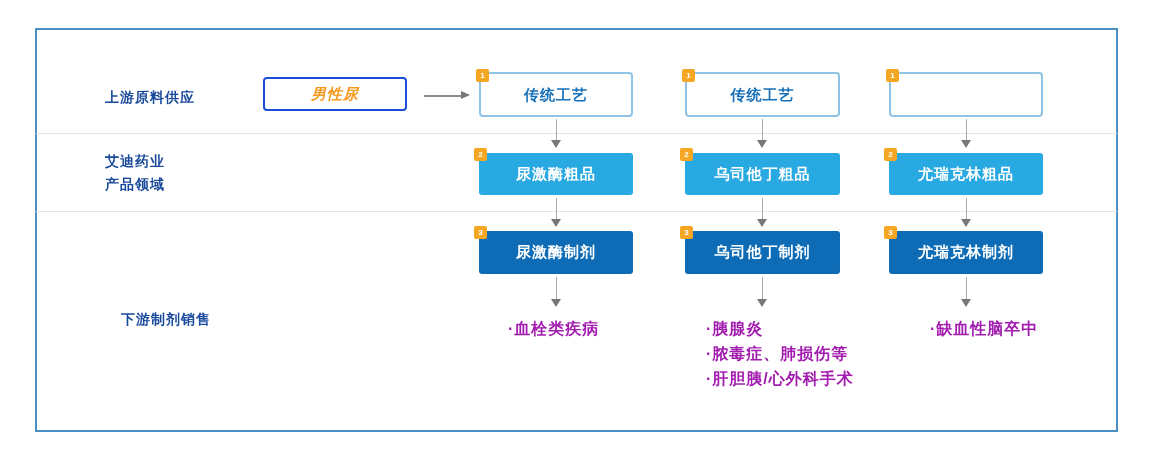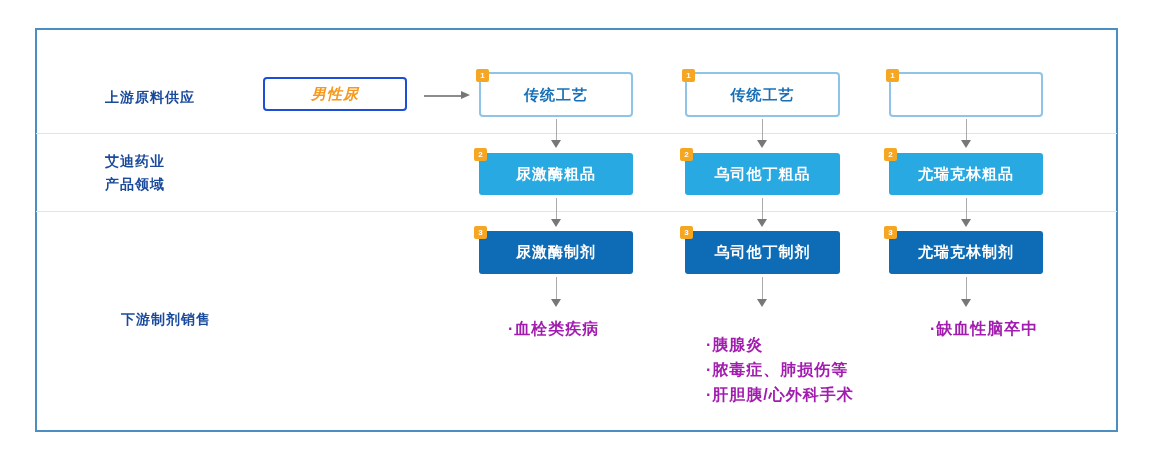--- a/index.html
+++ b/index.html
@@ -121,21 +121,21 @@
   .va-r3 { top: 277px; height: 30px; }
 
   
   .indications {
     position: absolute;
     color: #a21caf; font-size: 16px; font-weight: 700;
     line-height: 25px; letter-spacing: 1px;
     list-style: none;
   }
   .ind-c1 { left: 508px; top: 316px; }
-  .ind-c2 { left: 706px; top: 332px; }
+  .ind-c2 { left: 706px; top: 316px; }
   .ind-c3 { left: 930px; top: 316px; }
 </style>
 </head>
 <body>
 
 <div class="frame"></div>
 <div class="divider d1"></div>
 <div class="divider d2"></div>
 
 <div class="section-label lbl-upstream">上游原料供应</div>

